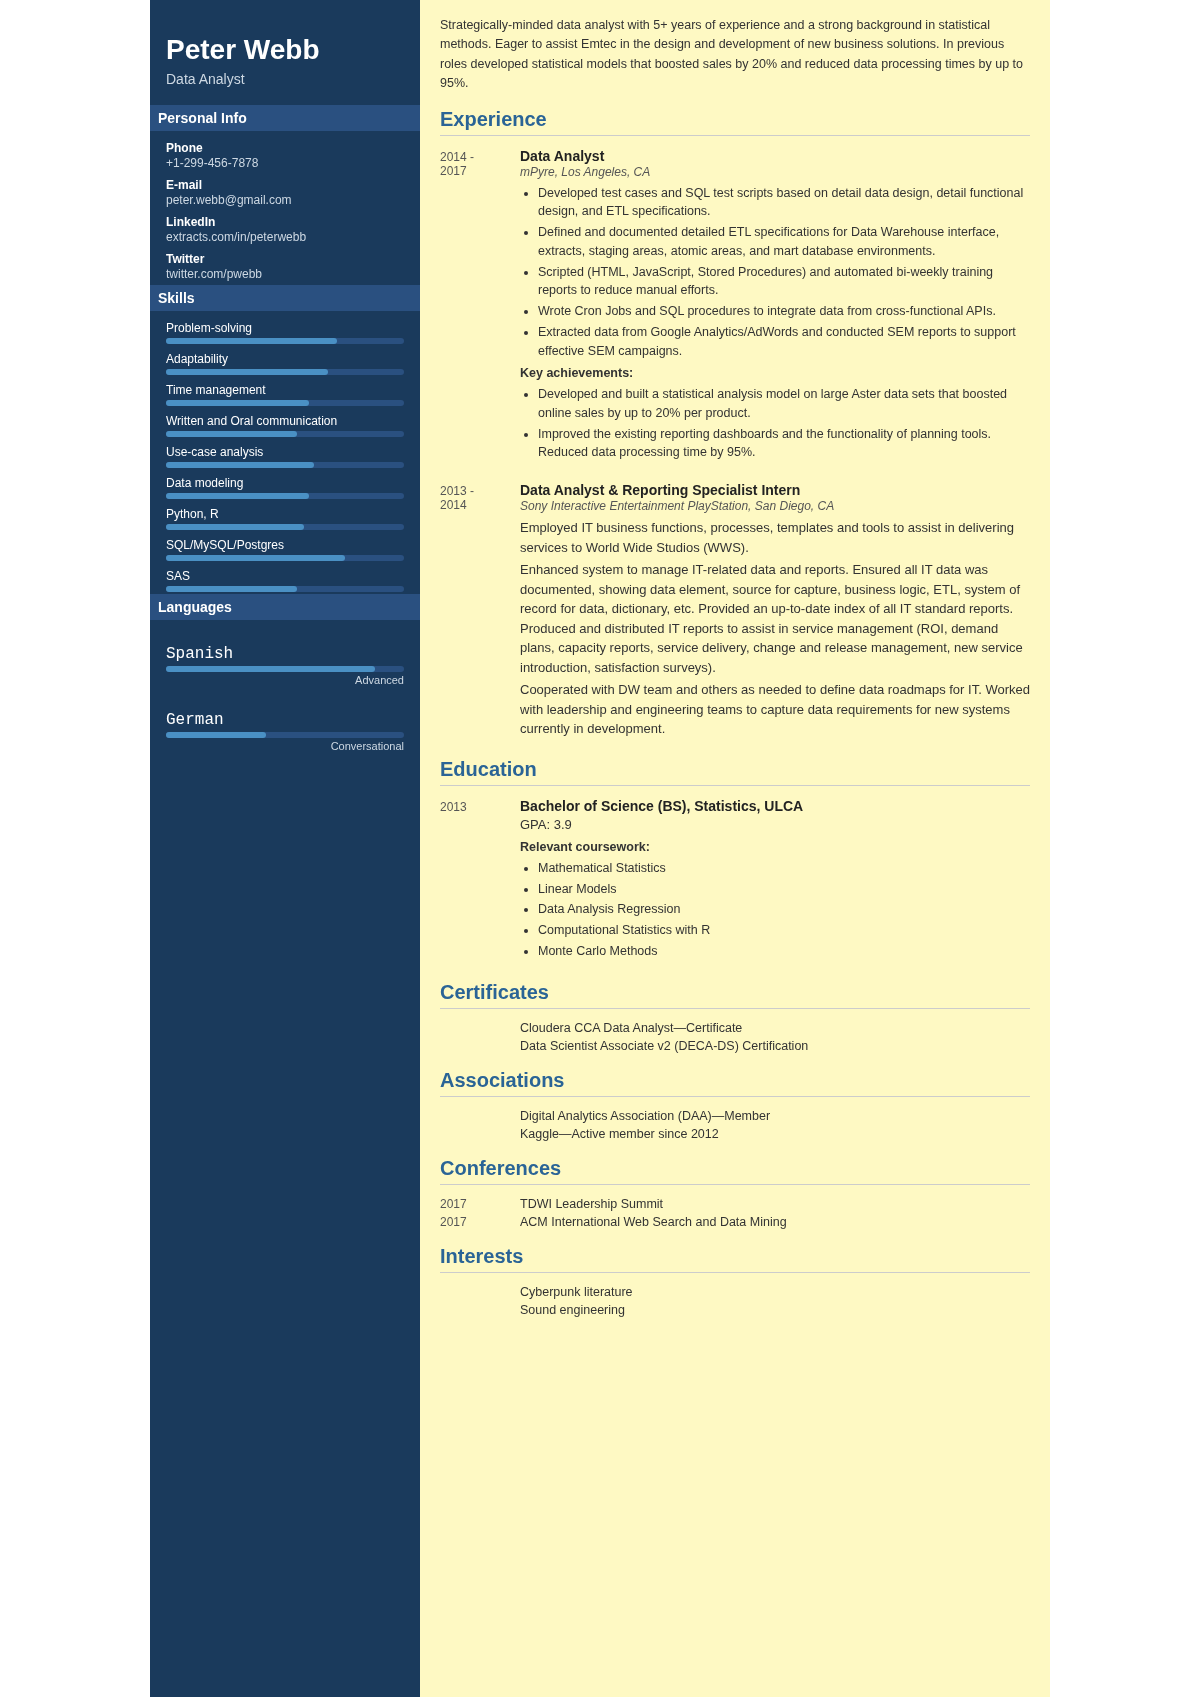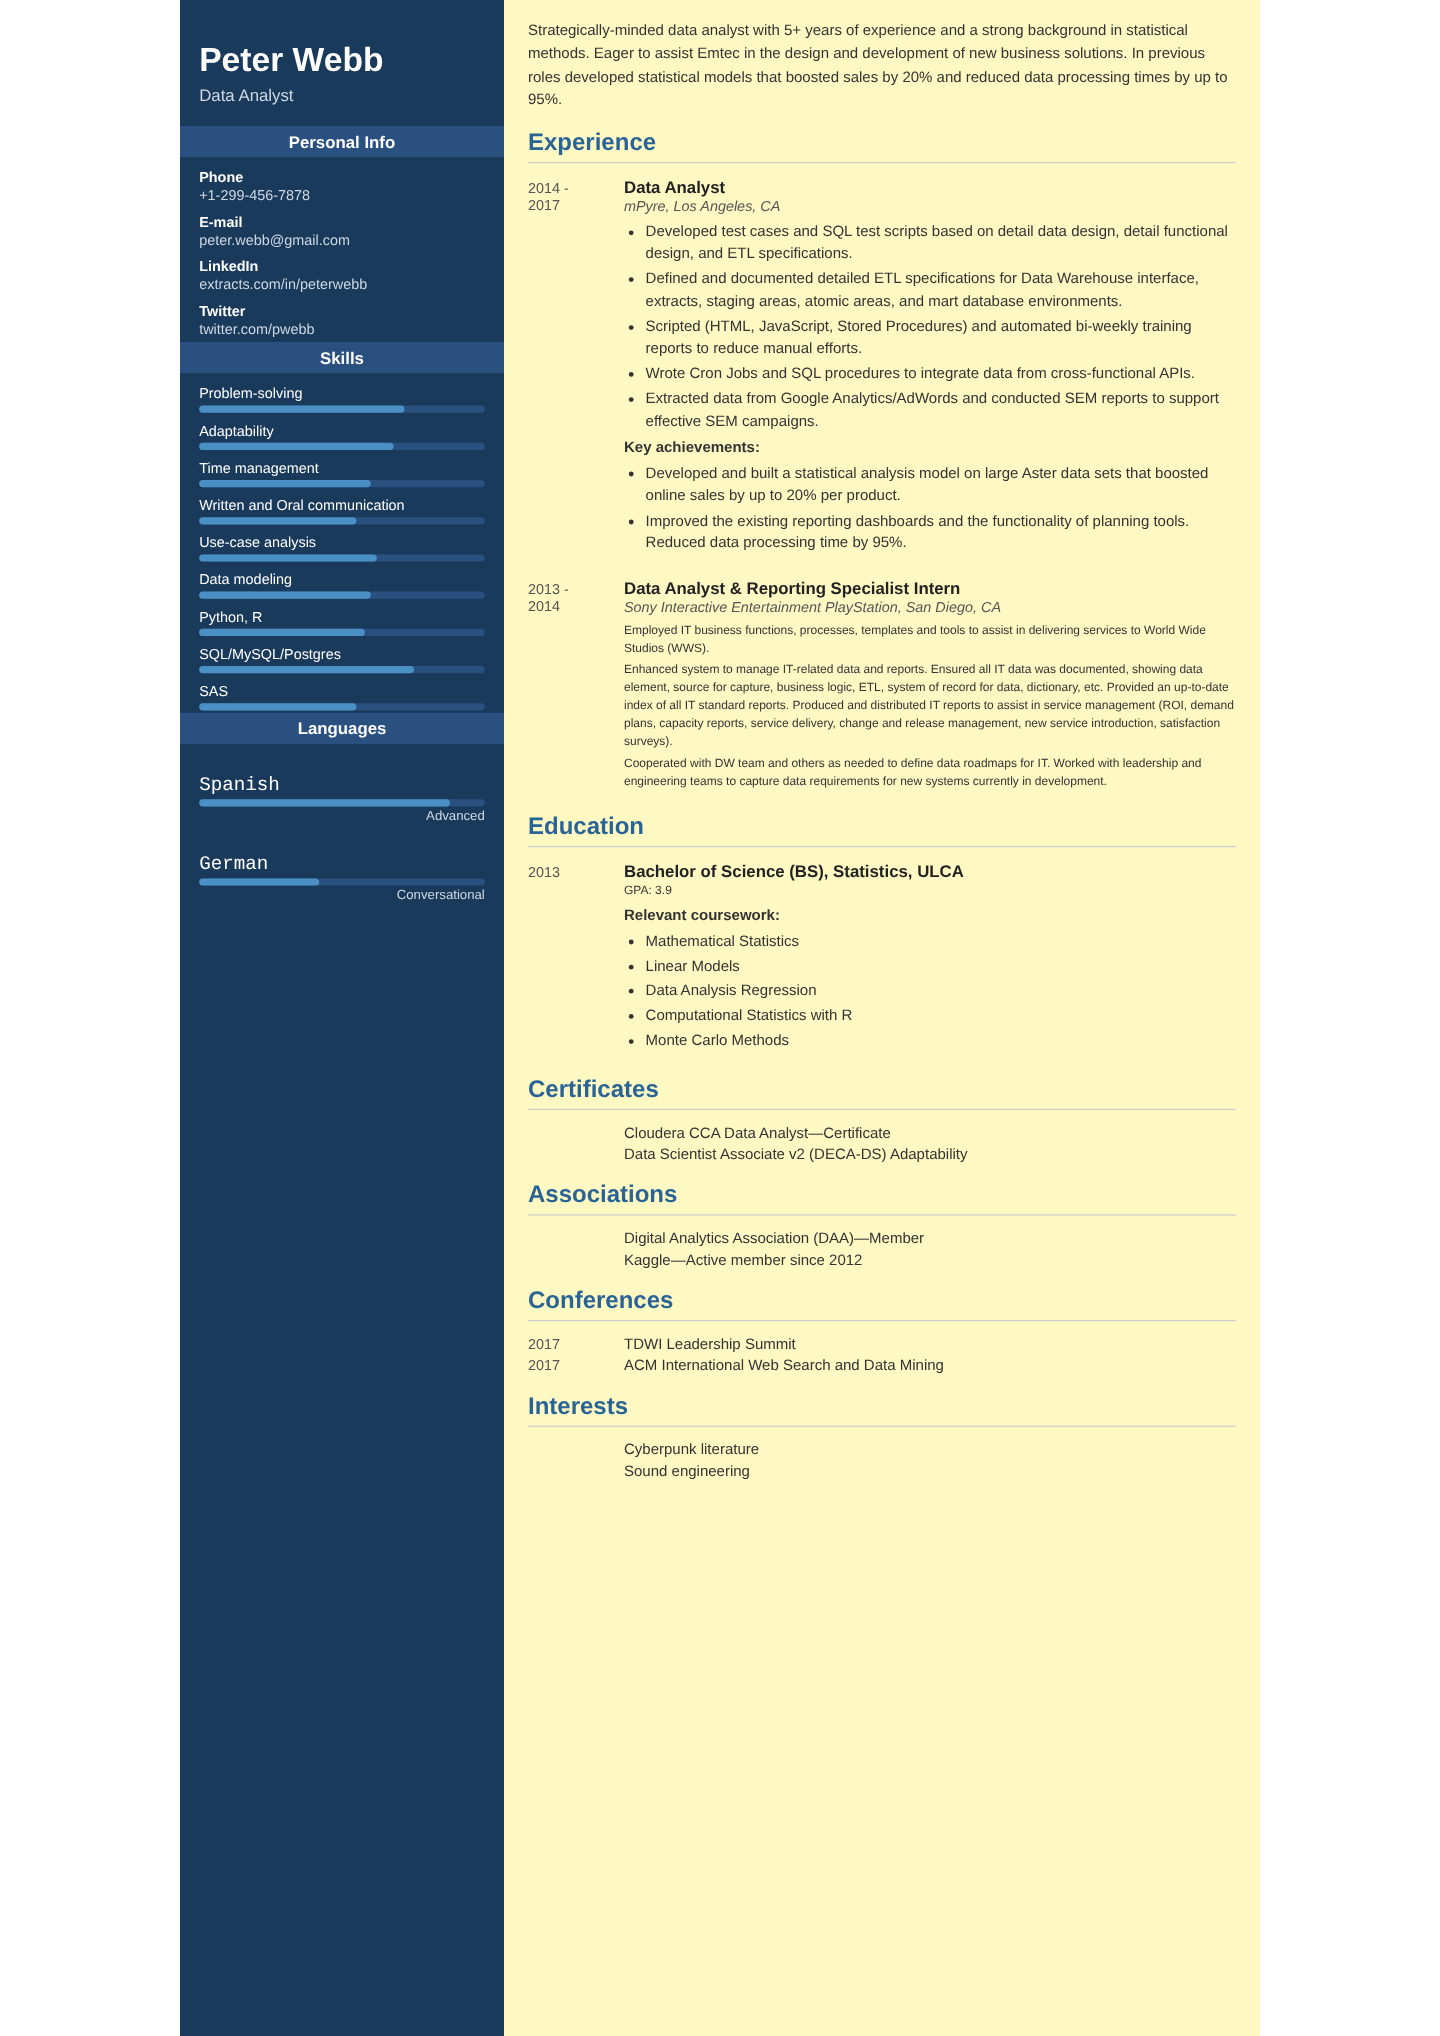--- a/index.html
+++ b/index.html
@@ -37,21 +37,20 @@
     }
     .sidebar-section-title {
       background-color: #2a5080;
       color: #fff;
       font-size: 14px;
       font-weight: bold;
       padding: 5px 8px;
       margin-bottom: 10px;
       margin-left: -16px;
       margin-right: -16px;
-      text-align: center;
     }
     .info-label {
       font-weight: bold;
       font-size: 12px;
       color: #fff;
       margin-top: 8px;
     }
     .info-value {
       font-size: 12px;
       color: #cdd8e3;
@@ -182,21 +181,21 @@
       color: #555;
     }
     .conf-name {
       font-size: 12.5px;
       color: #333;
     }
     .section-wrapper {
       margin-bottom: 16px;
     }
     p.entry-body-para {
-      font-size: 10px;
+      font-size: 13px;
       color: #333;
       line-height: 1.5;
       margin-bottom: 3px;
     }
     .relevant-label {
       font-weight: bold;
       font-size: 12.5px;
       margin-top: 4px;
       margin-bottom: 2px;
     }
@@ -362,21 +361,21 @@
               <li>Monte Carlo Methods</li>
             </ul>
           </div>
         </div>
       </div>
     </div>
 
     <div class="section-wrapper">
       <div class="main-section-title">Certificates</div>
       <div class="cert-item">Cloudera CCA Data Analyst—Certificate</div>
-      <div class="cert-item">Data Scientist Associate v2 (DECA-DS) Adaptability</div>
+      <div class="cert-item">Data Scientist Associate v2 (DECA-DS) Certification</div>
     </div>
 
     <div class="section-wrapper">
       <div class="main-section-title">Associations</div>
       <div class="assoc-item">Digital Analytics Association (DAA)—Member</div>
       <div class="assoc-item">Kaggle—Active member since 2012</div>
     </div>
 
     <div class="section-wrapper">
       <div class="main-section-title">Conferences</div>

